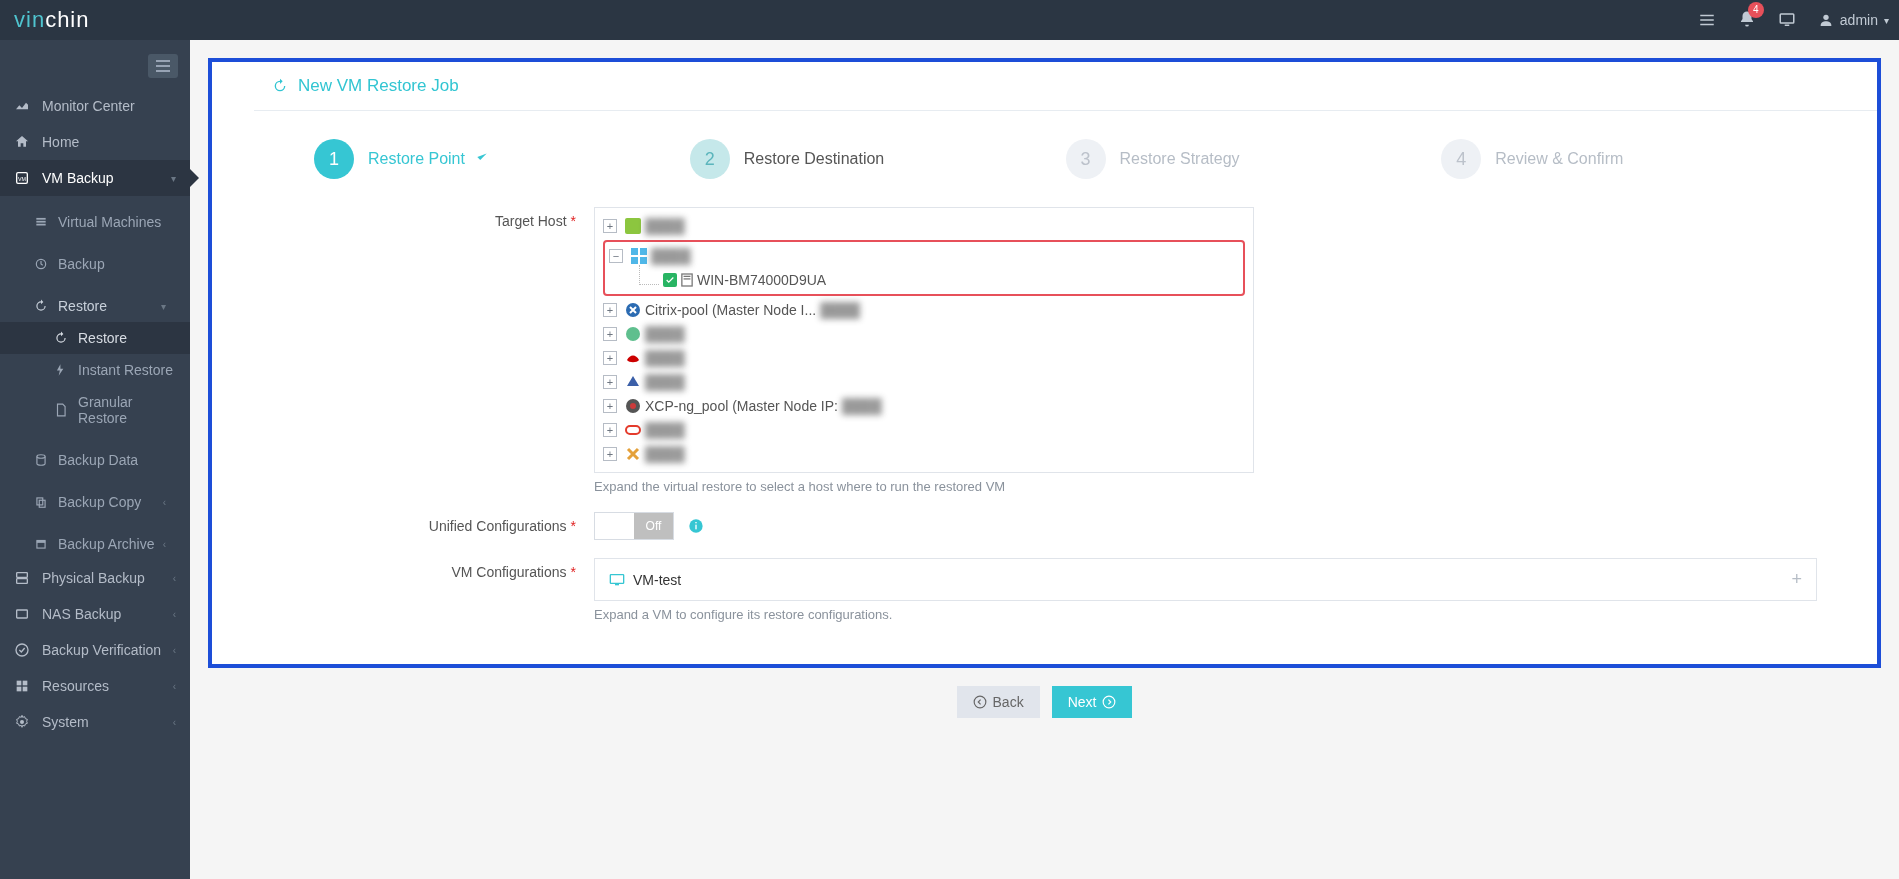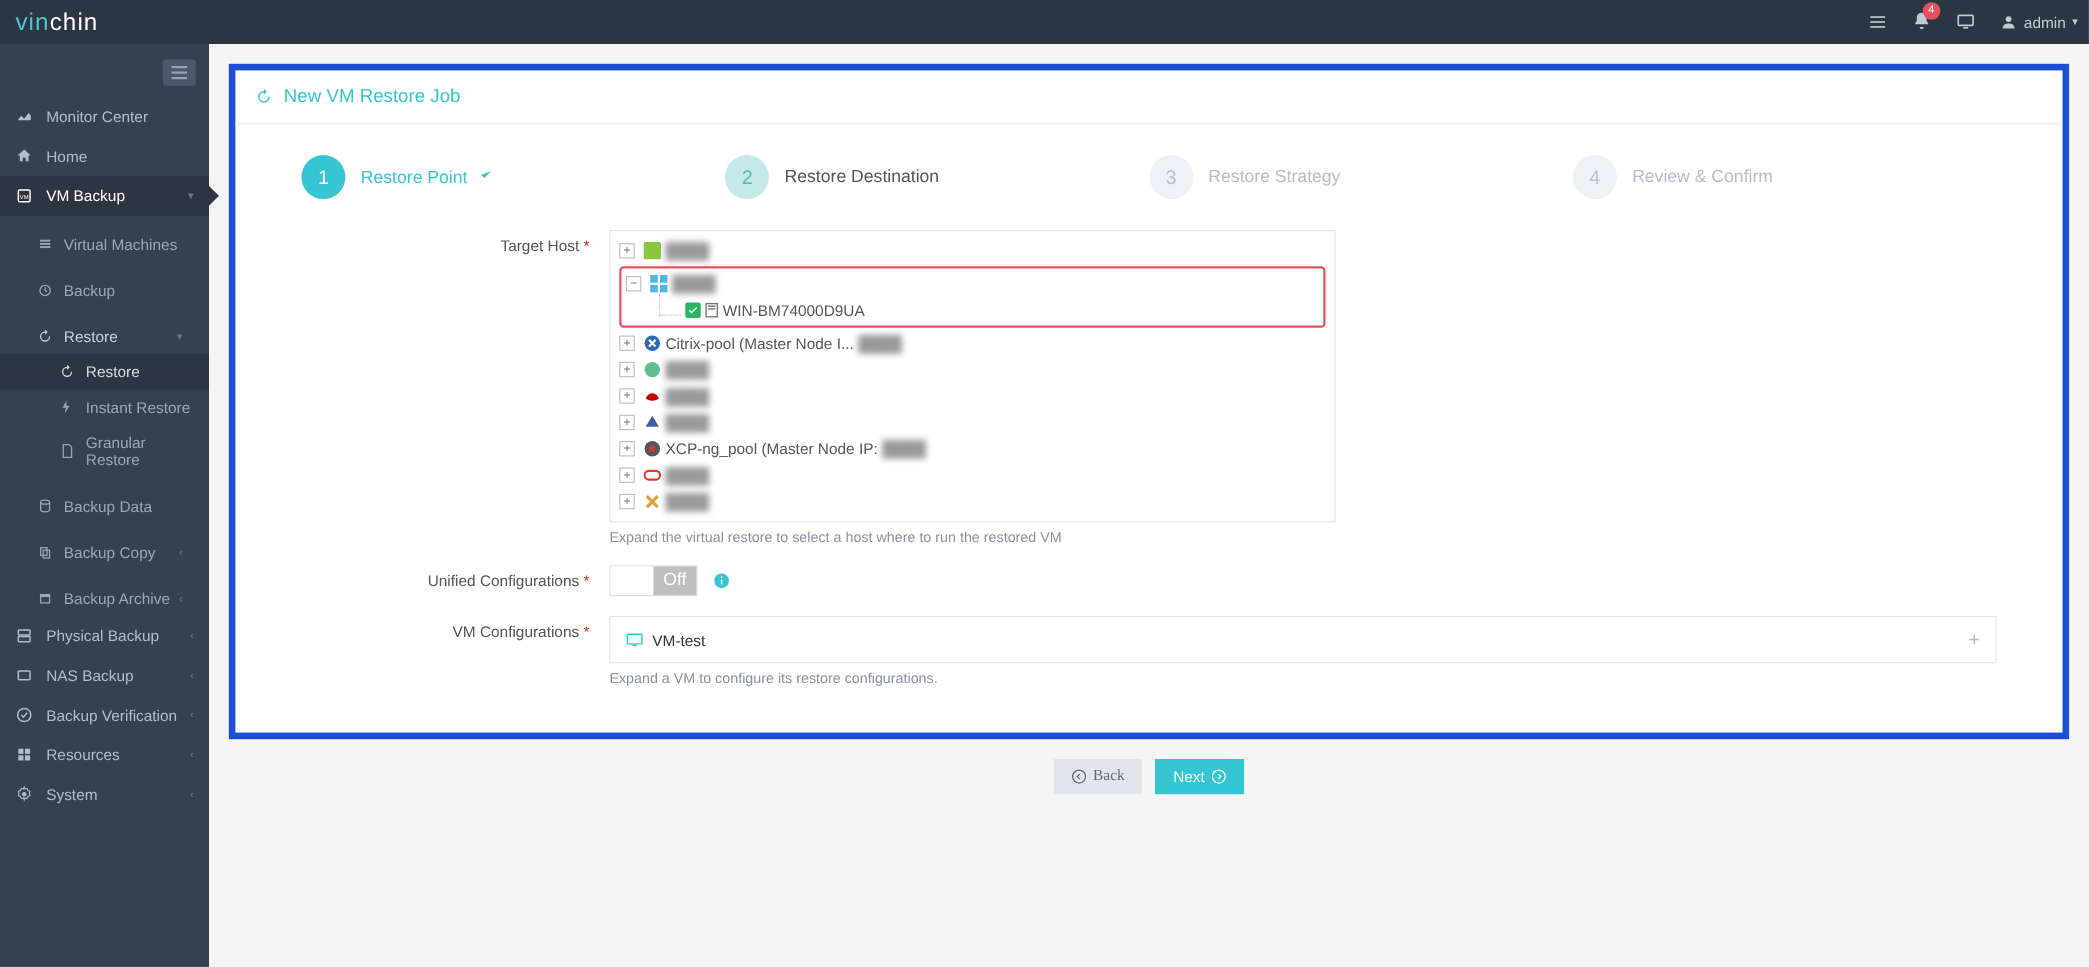--- a/index.html
+++ b/index.html
@@ -35,21 +35,21 @@
 
   .sub-item { padding: 8px 24px 8px 34px; display: flex; align-items: center; cursor: pointer; color: #9ba6b5; margin-top: 10px; }
   .sub-item.open { color: #c8d0da; }
   .sub-item .nav-icon { width: 14px; height: 14px; margin-right: 10px; }
 
   .sub-sub { padding: 8px 14px 8px 54px; display: flex; align-items: center; cursor: pointer; color: #9ba6b5; }
   .sub-sub.active { background: #2c3542; color: #d7dce3; }
   .sub-sub .nav-icon { width: 14px; height: 14px; margin-right: 10px; }
 
   
-  .panel { background: #fff; border: 6px solid #1d4ed8; }
+  .panel { background: #fff; border: 4px solid #1d4ed8; padding-left: 42px; }
   .panel-head { padding: 14px 18px; border: 1px solid #e7ecf1; border-left: 0; border-right: 0; border-top: 0; color: #32c5d2; display: flex; align-items: center; gap: 10px; font-size: 17px; }
   .panel-head svg { width: 16px; height: 16px; fill: #32c5d2; }
 
   .steps { display: flex; padding: 28px 60px 18px; }
   .step { flex: 1; display: flex; align-items: center; gap: 14px; }
   .step-num { width: 40px; height: 40px; border-radius: 50%; display: flex; align-items: center; justify-content: center; font-size: 18px; }
   .step-done .step-num { background: #36c6d3; color: #fff; }
   .step-active .step-num { background: #c5e8ea; color: #5bb5bc; }
   .step-pending .step-num { background: #eef1f5; color: #bcc2cb; }
   .step-label { font-size: 16px; }
@@ -75,35 +75,35 @@
   .plat-icon { width: 16px; height: 16px; margin: 0 4px; flex-shrink: 0; }
   .node-text { color: #555; }
   .redbox { border: 2px solid #e7505a; border-radius: 4px; padding: 2px 4px; margin: 2px 0; }
   .chkbx { width: 14px; height: 14px; background: #28b463; border-radius: 2px; display: inline-flex; align-items: center; justify-content: center; margin-right: 4px; flex-shrink: 0; }
   .chkbx svg { width: 10px; height: 10px; fill: #fff; }
   .host-ic { width: 12px; height: 14px; fill: #777; margin-right: 4px; flex-shrink: 0; }
   .tree-guide { width: 20px; height: 20px; border-left: 1px dotted #bbb; border-bottom: 1px dotted #bbb; margin-right: 4px; margin-left: 6px; margin-top: -10px; flex-shrink: 0; }
 
   
   .switch { width: 80px; height: 28px; border: 1px solid #d7dce3; display: flex; cursor: pointer; }
-  .switch-half { flex: 1; display: flex; align-items: center; justify-content: center; font-size: 16px; }
+  .switch-half { flex: 1; display: flex; align-items: center; justify-content: center; font-size: 12px; }
   .switch-on { background: #fff; color: #bbb; }
   .switch-off { background: #bfbfbf; color: #fff; }
   .info-ic { width: 16px; height: 16px; fill: #36c6d3; margin-left: 14px; }
   .switch-wrap { display: flex; align-items: center; }
 
   
   .vmconf-box { border: 1px solid #e0e4ea; padding: 10px 14px; display: flex; align-items: center; cursor: pointer; }
   .vmconf-box svg.monic { width: 16px; height: 14px; fill: #36c6d3; margin-right: 8px; }
   .vmconf-box .plus { margin-left: auto; color: #b6bdc6; font-size: 18px; }
 
   
   .btn-row { display: flex; justify-content: center; gap: 12px; padding: 18px 0 6px; }
   .btn { padding: 8px 16px; border: none; cursor: pointer; display: inline-flex; align-items: center; gap: 6px; font-size: 14px; }
-  .btn-back { background: #e1e5ec; color: #666; font-family: Liberation Serif, serif; }
+  .btn-back { background: #e1e5ec; color: #666; }
   .btn-next { background: #36c6d3; color: #fff; }
   .btn svg { width: 14px; height: 14px; fill: currentColor; }
 </style>
 </head>
 <body>
 
 <div class="topbar">
   <div class="logo">
     <span class="vin">vin</span><span class="chin">chin</span>
   </div>

